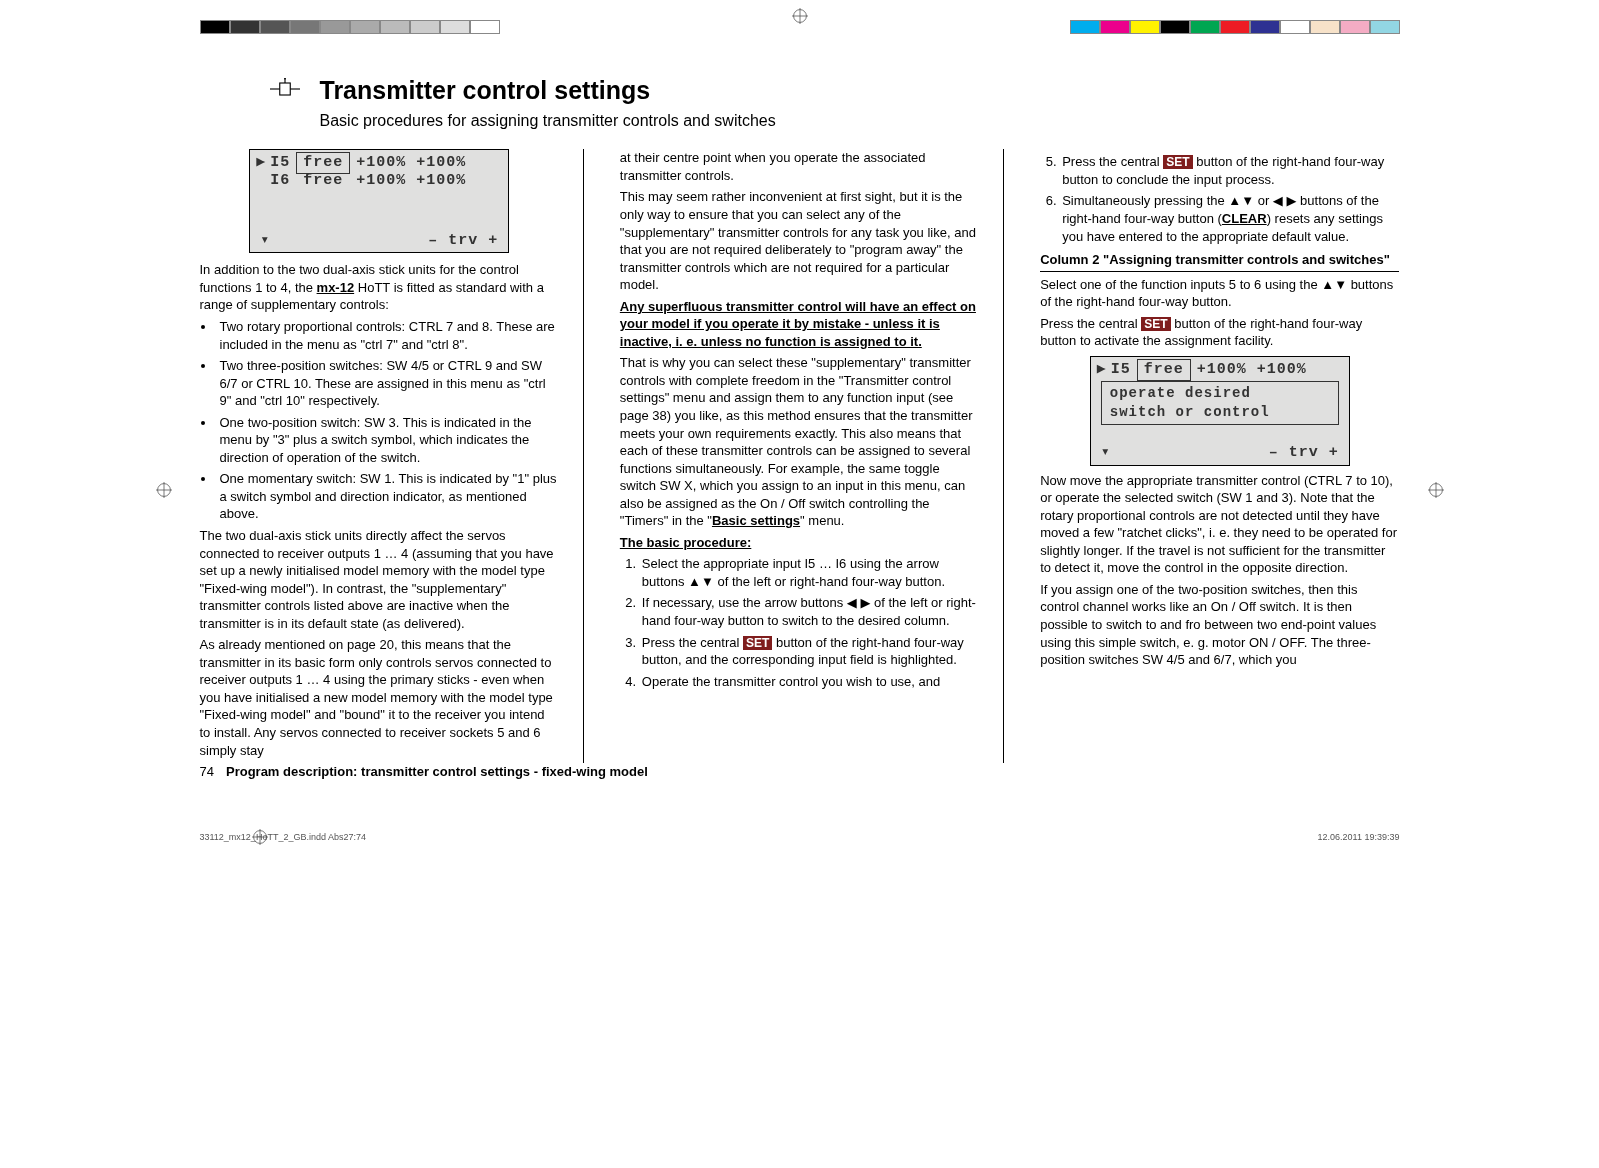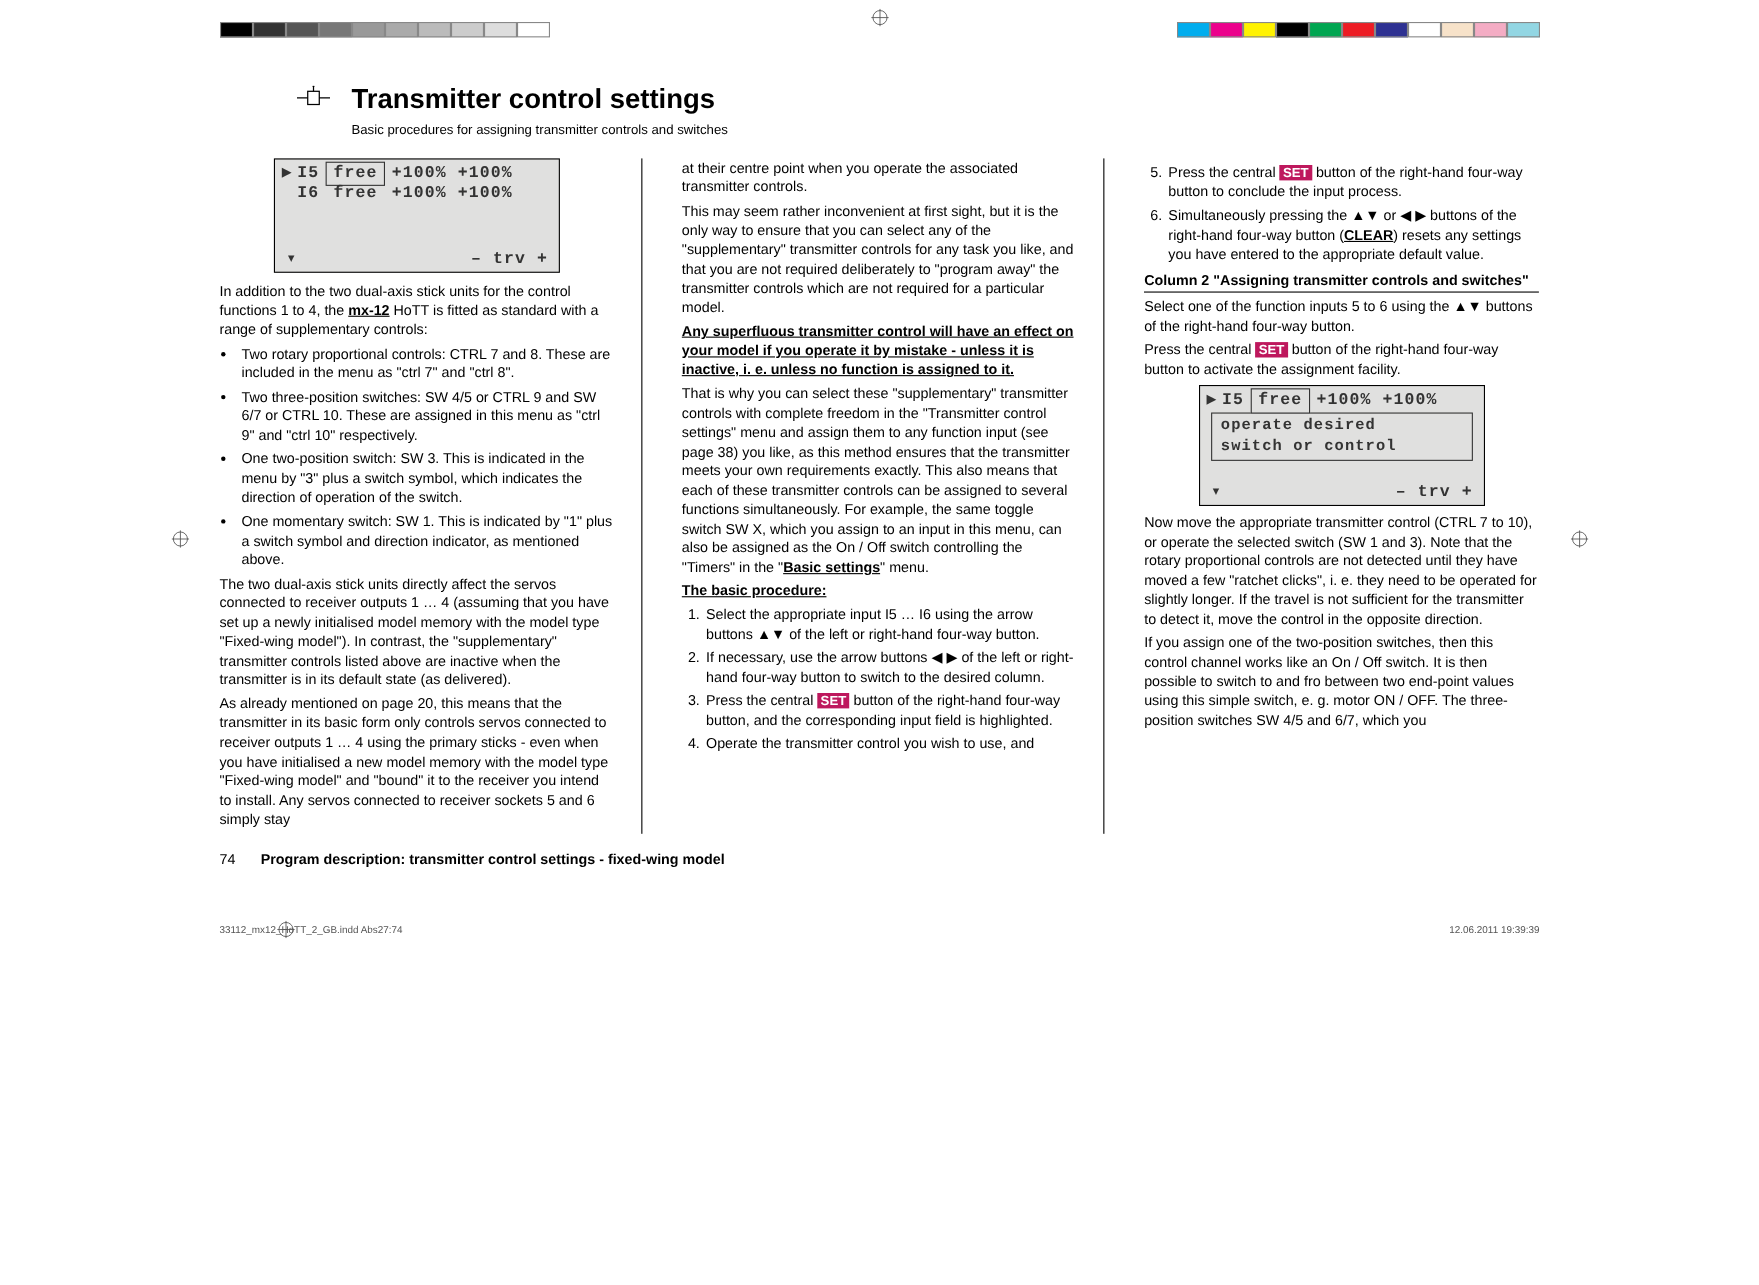--- a/index.html
+++ b/index.html
@@ -58,21 +58,21 @@
     align-items: center;
     gap: 20px;
   }
   .header-icon svg { width: 30px; height: 22px; }
   h1 {
     font-size: 25px;
     margin: 0;
     font-weight: bold;
   }
   .subtitle {
-    font-size: 12px;
+    font-size: 16px;
     margin: 2px 0 0 50px;
     font-weight: normal;
   }
   .columns {
     display: flex;
     gap: 24px;
   }
   .col {
     flex: 1;
     min-width: 0;
@@ -135,37 +135,36 @@
   .lcd .msg-box {
     border: 1.5px solid #333;
     margin: 2px 4px;
     padding: 2px 8px;
     font-size: 14px;
     letter-spacing: 1px;
     text-align: left;
   }
   .lcd .spacer-sm { height: 18px; }
   .set-badge {
-    background: #be185d;
+    background: #7f1d1d;
     color: #fff;
     font-weight: bold;
     padding: 0 3px;
     font-size: 12px;
   }
   .bold { font-weight: bold; text-decoration: underline; }
   .section-head {
     font-weight: bold;
     border-bottom: 1px solid #000;
     padding-bottom: 2px;
     margin: 6px 0 4px 0;
   }
   .page-footer {
     display: flex;
-    gap: 23px;
-    margin-top: 14px;
+    gap: 12px;
     font-size: 13px;
     align-items: center;
   }
   .page-num { font-weight: normal; }
   .foot-title { font-weight: bold; }
   .print-footer {
     display: flex;
     justify-content: space-between;
     font-size: 9px;
     color: #555;

